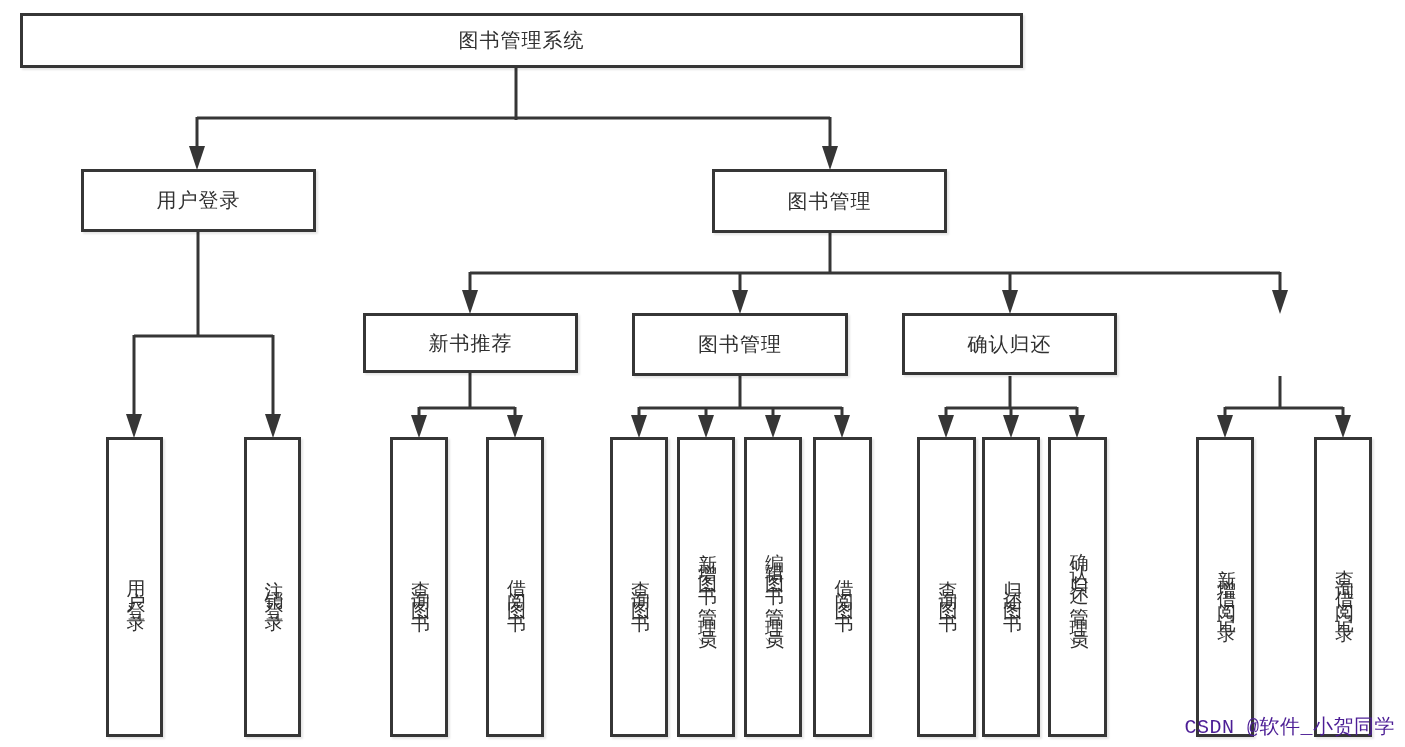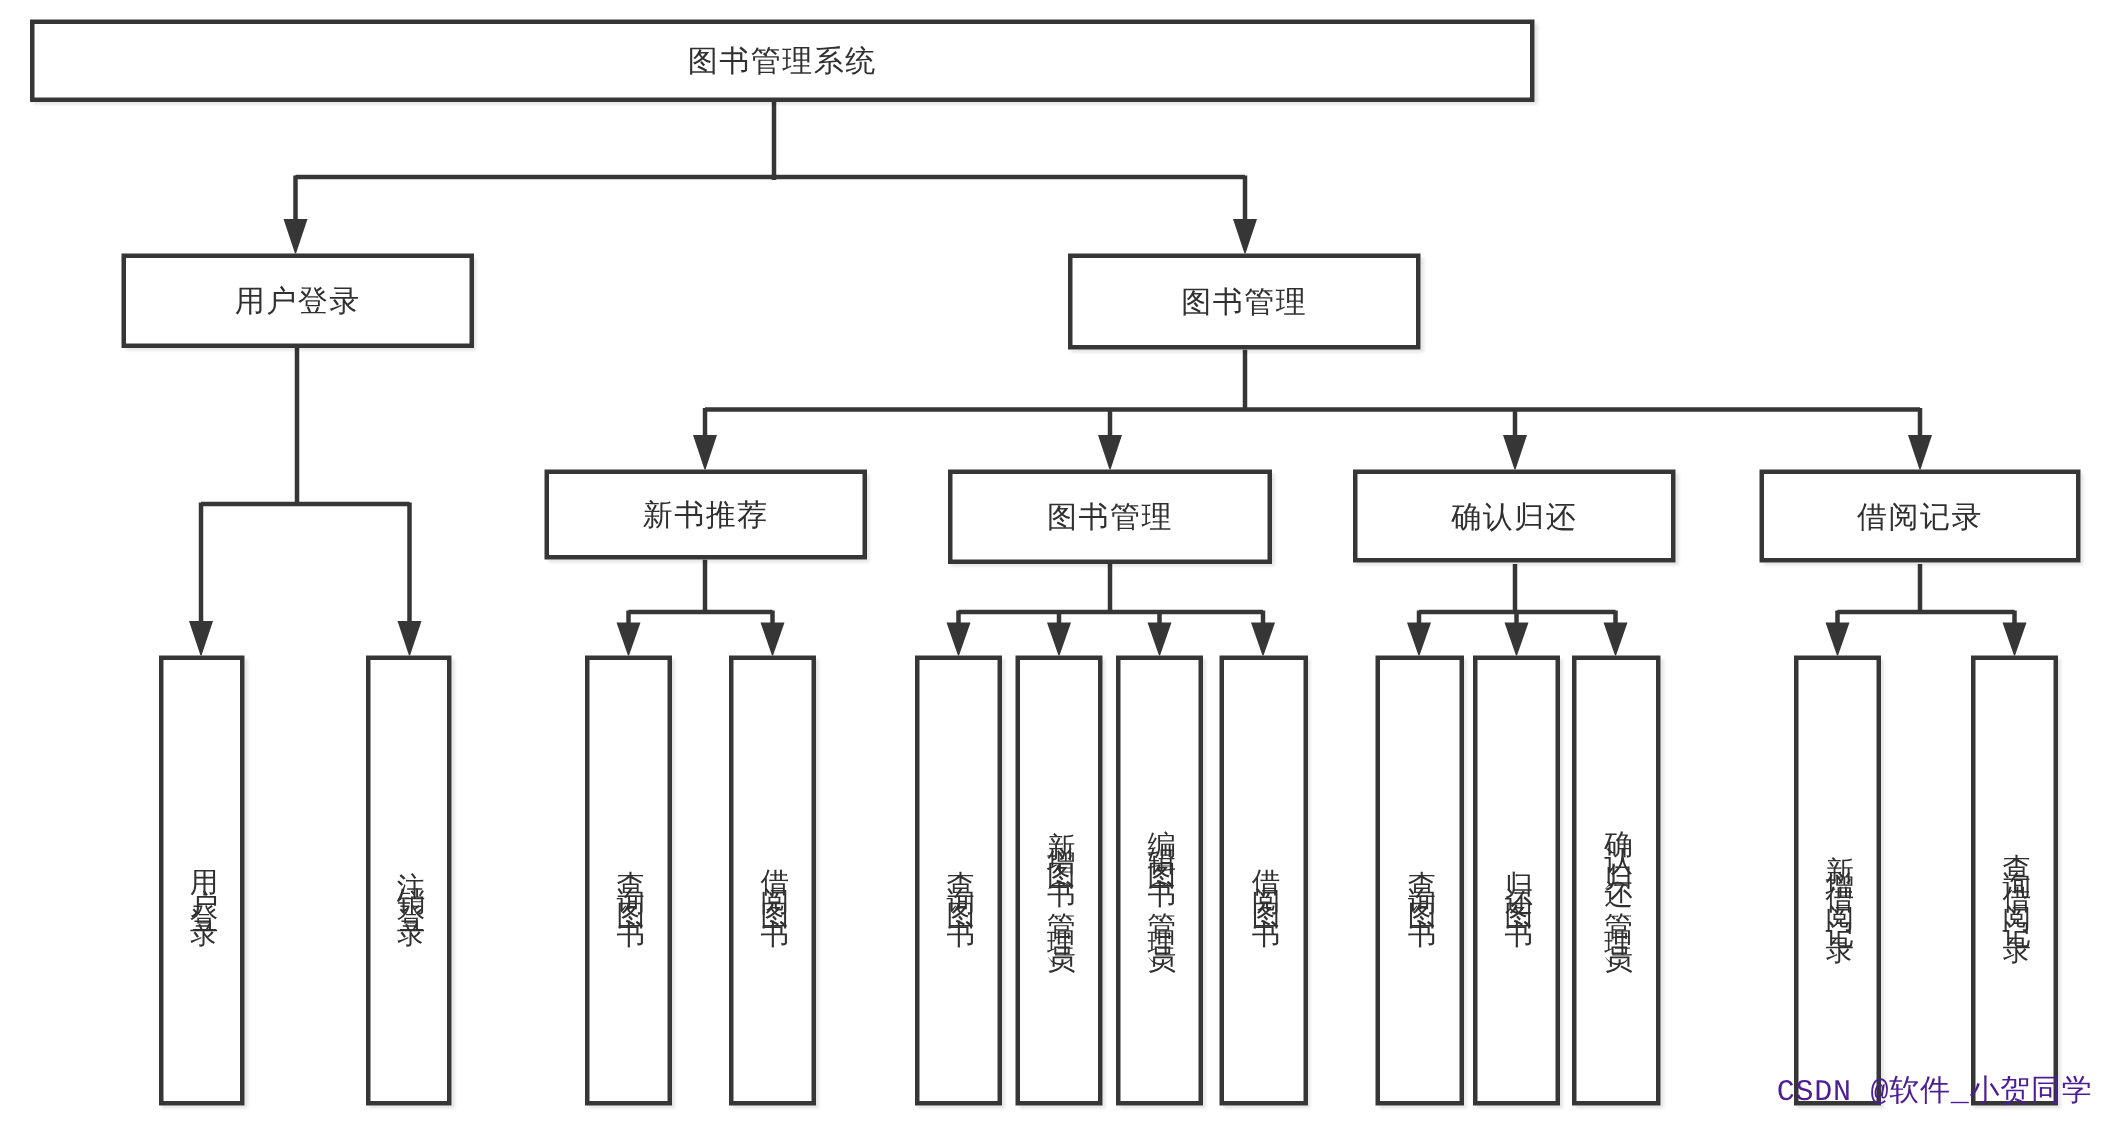--- a/index.html
+++ b/index.html
@@ -139,23 +139,20 @@
 
   <div class="box h" style="left:363px;top:313px;width:215px;height:60px">
     <span>新书推荐</span>
   </div>
   <div class="box h" style="left:632px;top:313px;width:216px;height:63px">
     <span>图书管理</span>
   </div>
   <div class="box h" style="left:902px;top:313px;width:215px;height:62px">
     <span>确认归还</span>
   </div>
-  <div class="box h" style="left:1173px;top:313px;width:214px;height:62px">
-    <span>借阅记录</span>
-  </div>
 
   <div class="box v" style="left:106px;top:437px;width:57px;height:300px">
     <span>用户登录</span>
   </div>
   <div class="box v" style="left:244px;top:437px;width:57px;height:300px">
     <span>注销登录</span>
   </div>
 
   <div class="box v" style="left:390px;top:437px;width:58px;height:300px">
     <span>查询图书</span>

